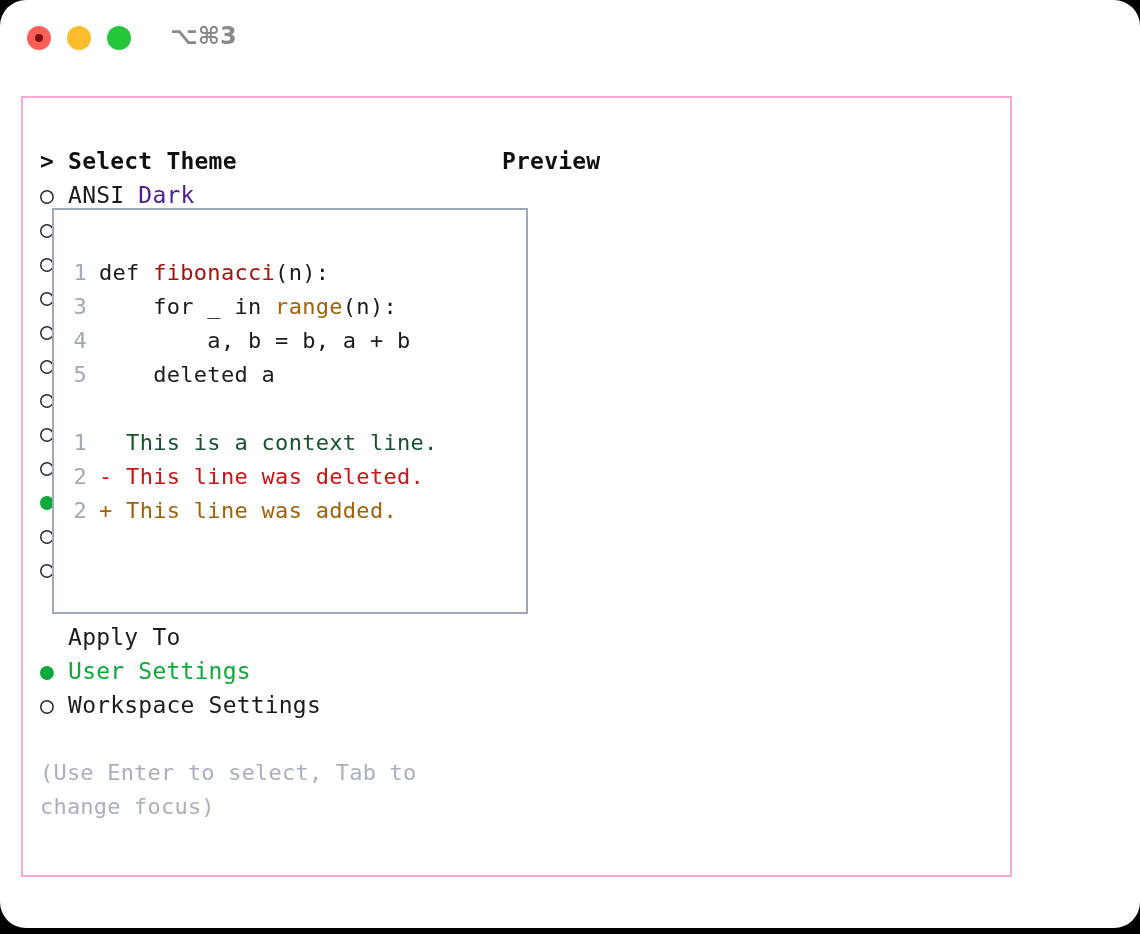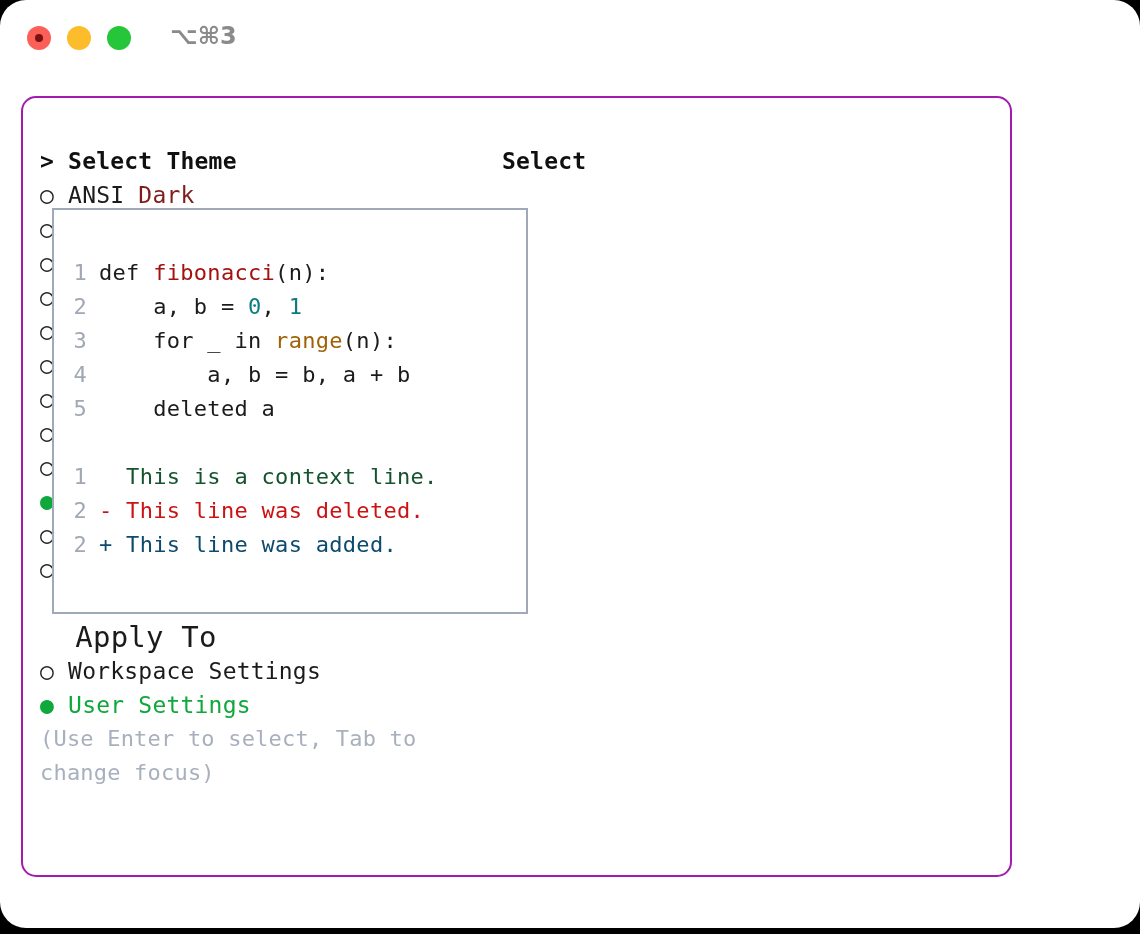--- a/index.html
+++ b/index.html
@@ -58,22 +58,22 @@
     font-size: 24px;
     font-weight: 700;
     color: #8a8a8a;
     letter-spacing: 0px;
   }
   .panel {
     position: absolute;
     left: 21px; top: 96px;
     width: 991px;
     height: 781px;
-    border: 2px solid #a21caf;
-    border-radius: 15px;
+    border: 2px solid #f9a8d4;
+    border-radius: 0;
     background: #ffffff;
     box-sizing: border-box;
   }
   .col-left {
     position: absolute;
     left: 17px; top: 46px;
     width: 440px;
   }
   .col-right {
     position: absolute;
@@ -82,41 +82,42 @@
   }
   .heading {
     font-size: 23px;
     font-weight: 700;
     color: #101010;
     line-height: 34px;
     white-space: pre;
     letter-spacing: 0.2px;
   }
   .heading-sub {
-    font-size: 29px;
+    font-size: 23px;
     font-weight: 400;
     color: #1b1b1b;
     line-height: 34px;
     white-space: pre;
     letter-spacing: 0.2px;
   }
   .opt {
     font-size: 23px;
     line-height: 34px;
     color: #1b1b1b;
     white-space: pre;
     letter-spacing: 0.2px;
   }
   .marker { color: #2a2a2a; }
   .opt.selected .marker,
   .opt.selected .opt-label { color: #0fa83c; }
   .opt-label { color: #1b1b1b; }
-  .tag { color: #7f1d1d; }
+  .tag { color: #4c1d95; }
   .spacer { height: 34px; }
   .hint {
+    margin-top: 34px;
     font-size: 22px;
     line-height: 34px;
     color: #a8b0be;
     letter-spacing: 0.2px;
     width: 400px;
   }
   .codebox {
     position: absolute;
     left: 29px; top: 110px;
     width: 476px;
@@ -143,21 +144,21 @@
     text-align: right;
     margin-right: 12px;
   }
   .tok-plain { color: #1b1b1b; }
   .tok-fn { color: #a3120f; }
   .tok-num { color: #0b7d82; }
   .tok-builtin { color: #a16207; }
   .blankline { height: 34px; }
   .diff-ctx { color: #14532d; }
   .diff-del { color: #cc1212; }
-  .diff-add { color: #0c4a6e; }
+  .diff-add { color: #a16207; }
 </style>
 </head>
 <body>
 
 <div class="window">
 
   <div class="titlebar">
     <div class="lights">
       <span class="light light-red"></span>
       <span class="light light-yellow"></span>
@@ -184,36 +185,35 @@
           <div class="opt selected"><span class="marker">●</span><span class="opt-label"> GitHub Light</span><span class="tag"> Light</span></div>
           <div class="opt"><span class="marker">○</span><span class="opt-label"> Google Code</span><span class="tag"> Light</span></div>
           <div class="opt"><span class="marker">○</span><span class="opt-label"> XCode</span><span class="tag"> Light</span></div>
         </div>
 
       <div class="spacer"></div>
 
       <div class="heading-sub">&nbsp;&nbsp;<span>Apply To</span></div>
 
       <div id="apply-list">
+          <div class="opt selected"><span class="marker">●</span><span class="opt-label"> User Settings</span></div>
           <div class="opt"><span class="marker">○</span><span class="opt-label"> Workspace Settings</span></div>
-          <div class="opt selected"><span class="marker">●</span><span class="opt-label"> User Settings</span></div>
         </div>
 
       <div class="hint">(Use Enter to select, Tab to change focus)</div>
     </div>
 
     <div class="col-right">
-      <div class="heading">Select</div>
+      <div class="heading">Preview</div>
     </div>
 
     <div class="codebox">
       <div class="codeinner">
         <div id="code-lines">
             <div class="cline"><span class="ln">1</span><span class="tok-plain">def </span><span class="tok-fn">fibonacci</span><span class="tok-plain">(n):</span></div>
-            <div class="cline"><span class="ln">2</span><span class="tok-plain">    a, b = </span><span class="tok-num">0</span><span class="tok-plain">, </span><span class="tok-num">1</span></div>
             <div class="cline"><span class="ln">3</span><span class="tok-plain">    for _ in </span><span class="tok-builtin">range</span><span class="tok-plain">(n):</span></div>
             <div class="cline"><span class="ln">4</span><span class="tok-plain">        a, b = b, a + b</span></div>
             <div class="cline"><span class="ln">5</span><span class="tok-plain">    deleted a</span></div>
           </div>
         <div class="blankline"></div>
         <div id="diff-lines">
             <div class="cline"><span class="ln">1</span><span class="diff-ctx"><span>  </span><span>This is a context line.</span></span></div>
             <div class="cline"><span class="ln">2</span><span class="diff-del"><span>- </span><span>This line was deleted.</span></span></div>
             <div class="cline"><span class="ln">2</span><span class="diff-add"><span>+ </span><span>This line was added.</span></span></div>
           </div>

